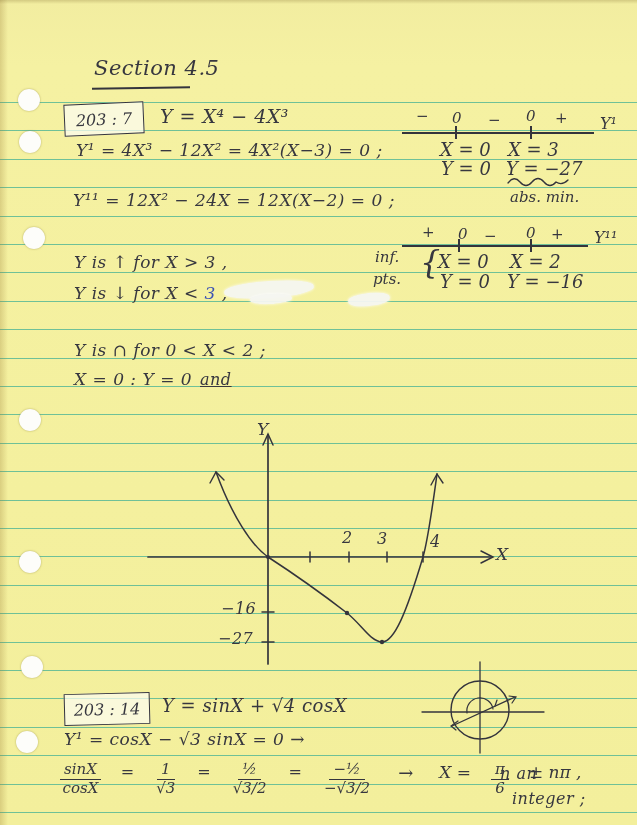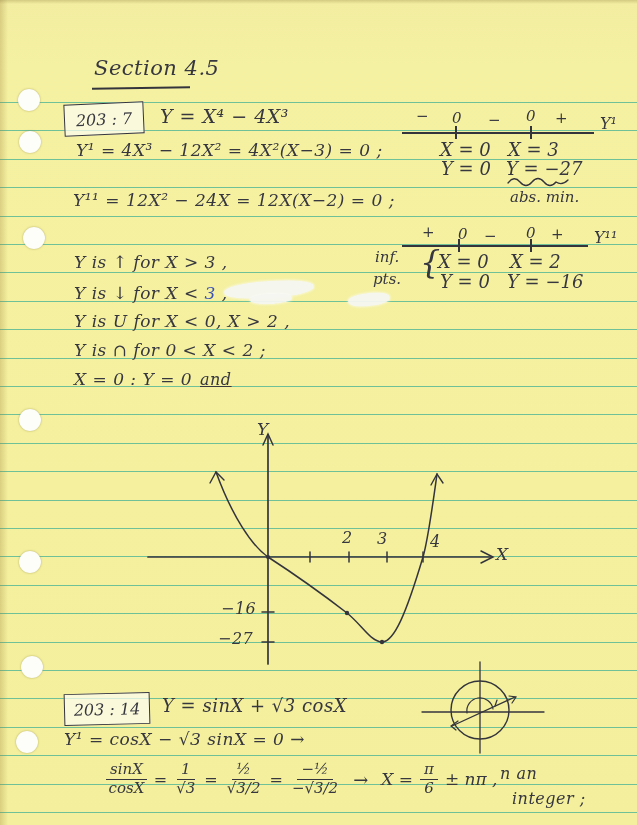--- a/index.html
+++ b/index.html
@@ -18,21 +18,21 @@
   .fs14{font-size:18px;} .fs15{font-size:15px;} .fs16{font-size:16px;}
   .fs17{font-size:17px;} .fs18{font-size:18px;} .fs19{font-size:19px;} .fs21{font-size:21px;}
   .tagbox{position:absolute;border:1.7px solid #34343c;display:flex;align-items:center;justify-content:center;
         background:rgba(252,252,243,.72);z-index:5;font-style:italic;}
   .whiteout{position:absolute;background:rgba(244,246,241,.95);border-radius:45%;z-index:4;
         box-shadow:0 0 3px rgba(255,255,255,.9);}
   .blue{color:#3c53b4;}
   .bar{position:absolute;background:#34343c;z-index:5;}
   .chart{position:absolute;z-index:5;}
   .chart span{position:absolute;font-style:italic;white-space:pre;}
-  .frow{position:absolute;display:flex;align-items:center;gap:7px;z-index:5;font-style:italic;margin-left:46px;}
+  .frow{position:absolute;display:flex;gap:20px;z-index:5;font-style:italic;}
   .frac{display:inline-flex;flex-direction:column;align-items:center;line-height:1.05;font-size:15px;}
   .frac .num{border-bottom:1.6px solid #34343c;padding:0 4px 1px;}
   .frac .den{padding:1px 2px 0;}
   svg{position:absolute;z-index:5;overflow:visible;}
   svg path,svg line,svg circle.o{stroke:#34343c;fill:none;stroke-linecap:round;}
 </style>
 </head>
 <body>
 
 <div class="page">
@@ -94,21 +94,20 @@
     <span class="fs14" style="left:140px;top:31px">X = 2</span>
     <span class="fs14" style="left:137px;top:51px">Y = −16</span>
   </div>
 
   <div class="whiteout" style="left:224px;top:281px;width:90px;height:17px;transform:rotate(-4deg)"></div>
   <div class="whiteout" style="left:250px;top:294px;width:42px;height:10px;transform:rotate(-3deg)"></div>
   <div class="whiteout" style="left:348px;top:293px;width:42px;height:13px;transform:rotate(-6deg)"></div>
 
   <div class="hw fs17" style="left:74px;top:252px">Y is ↑ for X &gt; 3 ,</div>
   <div class="hw fs17" style="left:74px;top:283px"><span>Y is ↓ for X &lt; </span><span class="blue">3</span><span> ,</span></div>
-  <div class="hw fs17" style="left:74px;top:311px">Y is U for X &lt; 0, X &gt; 2 ,</div>
   <div class="hw fs17" style="left:74px;top:340px">Y is ∩ for 0 &lt; X &lt; 2 ;</div>
   <div class="hw fs17" style="left:74px;top:369px">X = 0 : Y = 0</div>
   <div class="hw fs16" style="left:200px;top:370px;text-decoration:underline">and</div>
 
   <svg style="left:140px;top:418px" width="380" height="256" viewBox="0 0 380 256">
     <line x1="128" y1="17" x2="128" y2="246" stroke-width="1.7"></line>
     <path d="M123 27 L128 16 L133 27" stroke-width="1.5"></path>
     <line x1="8" y1="139" x2="352" y2="139" stroke-width="1.7"></line>
     <path d="M341 133 L353 139 L341 145" stroke-width="1.5"></path>
     <line x1="170" y1="134" x2="170" y2="144" stroke-width="1.5"></line>
@@ -128,21 +127,21 @@
   <div class="hw fs17" style="left:496px;top:544px">X</div>
   <div class="hw fs16" style="left:342px;top:528px">2</div>
   <div class="hw fs16" style="left:377px;top:529px">3</div>
   <div class="hw fs16" style="left:430px;top:532px">4</div>
   <div class="hw fs16" style="left:221px;top:599px">−16</div>
   <div class="hw fs16" style="left:218px;top:629px">−27</div>
 
   <div class="tagbox fs16" style="left:64px;top:693px;width:84px;height:30px;transform:rotate(-1.5deg)">
     <span>203 : 14</span>
   </div>
-  <div class="hw fs18" style="left:162px;top:695px">Y = sinX + √3 cosX</div>
+  <div class="hw fs18" style="left:162px;top:695px">Y = sinX + √4 cosX</div>
   <div class="hw fs17" style="left:64px;top:729px">Y¹ = cosX − √3 sinX = 0 →</div>
 
   <div class="frow" style="left:60px;top:762px">
     <span class="frac">
       <span class="num">sinX</span>
       <span class="den">cosX</span>
     </span>
     <span class="fs16">=</span>
     <span class="frac">
       <span class="num">1</span>

